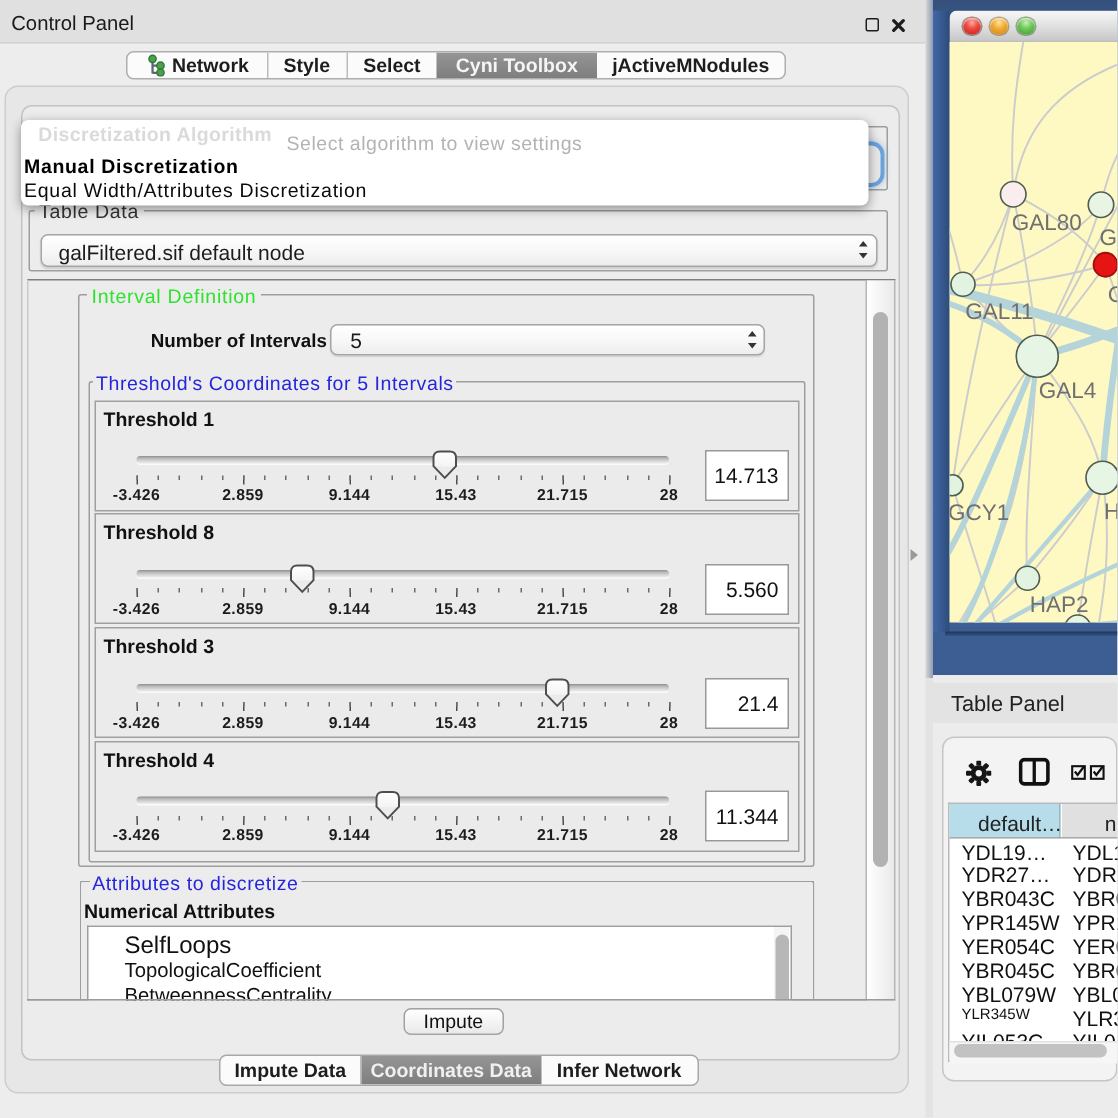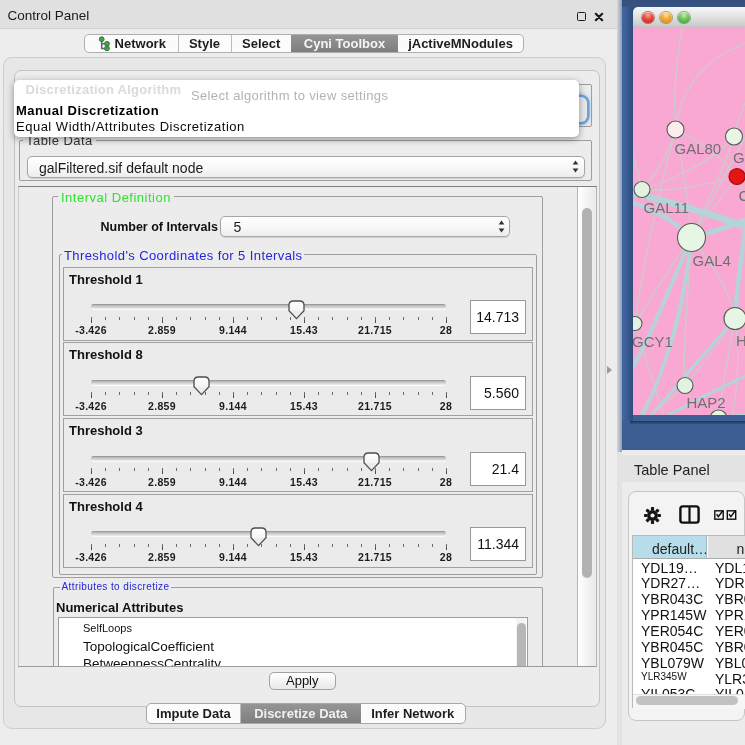--- a/index.html
+++ b/index.html
@@ -277,37 +277,37 @@
         <stop offset="0.55" stop-color="#f4f4f4"></stop>
         <stop offset="0.6" stop-color="#ebebeb"></stop>
         <stop offset="1" stop-color="#eeeeee"></stop>
       </linearGradient>
     </defs>
 <path d="M1,5.2 Q1,1 5.2,1 L11.8,1 Q16,1 16,5.2 L16,10.8 L8.5,18.6 L1,10.8 Z" fill="url(#tg3)" stroke="#4e4e4e" stroke-width="1.3"></path>
   </svg>
 <div style="position:absolute;left:470px;top:527.0px;width:56px;height:34px;box-sizing:border-box;border:1px solid #989898;background:#fff;font-size:14px;color:#111;text-align:right;line-height:33px;padding-right:6px">11.344</div>
 
 <div class="abs" style="left:52.5px;top:587px;width:490.5px;height:80px;border:1px solid #9e9e9e;border-top-left-radius:2px;border-top-right-radius:2px;border-bottom:none;box-sizing:border-box"></div>
-<div class="abs" style="left:59.5px;top:580.5px;font-size:10px;letter-spacing:0.4px;color:#2525dd;background:#ececec;padding:0 2px">Attributes to discretize</div>
+<div class="abs" style="left:59.5px;top:580.5px;font-size:13px;letter-spacing:0.4px;color:#2525dd;background:#ececec;padding:0 2px">Attributes to discretize</div>
 <div class="abs" style="left:56px;top:600px;font-size:13px;font-weight:bold;color:#111">Numerical Attributes</div>
 <div class="abs" style="left:57.5px;top:617px;width:470px;height:50px;box-sizing:border-box;border:1px solid #9e9e9e;border-bottom:none;background:#fff;overflow:hidden">
-<div style="position:absolute;left:24.5px;top:3.5px;font-size:11px;color:#111">SelfLoops</div>
+<div style="position:absolute;left:24.5px;top:3.5px;font-size:16px;color:#111">SelfLoops</div>
 <div style="position:absolute;left:24.5px;top:20.5px;font-size:13.5px;color:#111">TopologicalCoefficient</div>
 <div style="position:absolute;left:24.5px;top:37.5px;font-size:13.5px;color:#111">BetweennessCentrality</div>
 <div style="position:absolute;right:0.5px;top:0;width:10px;height:50px;background:#f4f4f4"></div>
 <div style="position:absolute;right:1px;top:4.5px;width:8.5px;height:46px;border-radius:4.5px 4.5px 0 0;background:#b7b7b7"></div>
 </div>
 
 <div class="abs" style="left:18px;top:666px;width:578px;height:1px;background:#9b9b9b"></div>
 
-<div class="abs" style="left:269px;top:671.5px;width:66.5px;height:18.5px;box-sizing:border-box;border:1px solid #a2a2a2;border-radius:5px;background:linear-gradient(180deg,#ffffff,#f4f4f4 50%,#e9e9e9);display:flex;align-items:center;justify-content:center;font-size:13px;color:#111">Apply</div>
+<div class="abs" style="left:269px;top:671.5px;width:66.5px;height:18.5px;box-sizing:border-box;border:1px solid #a2a2a2;border-radius:5px;background:linear-gradient(180deg,#ffffff,#f4f4f4 50%,#e9e9e9);display:flex;align-items:center;justify-content:center;font-size:13px;color:#111">Impute</div>
 
 <div class="abs" style="left:146px;top:703px;width:320px;height:21px;background:#fbfbfb;border:1px solid #a8a8a8;border-radius:5px;box-sizing:border-box;overflow:hidden;display:flex;font-size:13px;font-weight:bold;color:#1d1d1d">
 <div style="width:94px;display:flex;align-items:center;justify-content:center;border-right:1px solid #bcbcbc;box-sizing:border-box">Impute Data</div>
-<div style="width:119.5px;display:flex;align-items:center;justify-content:center;background:linear-gradient(180deg,#959595,#7e7e7e);color:#f0f0f0;box-sizing:border-box">Discretize Data</div>
+<div style="width:119.5px;display:flex;align-items:center;justify-content:center;background:linear-gradient(180deg,#959595,#7e7e7e);color:#f0f0f0;box-sizing:border-box">Coordinates Data</div>
 <div style="flex:1;display:flex;align-items:center;justify-content:center;box-sizing:border-box">Infer Network</div>
 </div>
 
 <div class="abs" style="left:607px;top:366px;width:0;height:0;border-left:5px solid #9a9a9a;border-top:4px solid transparent;border-bottom:4px solid transparent"></div>
 
 <div class="abs" style="left:14px;top:80px;width:564.5px;height:56.5px;background:#ffffff;border-radius:5px;box-shadow:0 2px 7px rgba(0,0,0,0.4);z-index:50"></div>
 <div class="abs" style="left:25.5px;top:81.5px;font-size:13px;font-weight:bold;letter-spacing:0.25px;color:#dadada;z-index:51">Discretization Algorithm</div>
 <div class="abs" style="left:191px;top:87.5px;width:216px;font-size:13px;letter-spacing:0.35px;color:#b3b3b3;z-index:51">Select algorithm to view settings</div>
 <div class="abs" style="left:16px;top:102.5px;font-size:13px;font-weight:bold;letter-spacing:0.45px;color:#000000;z-index:51">Manual Discretization</div>
 <div class="abs" style="left:16px;top:118.5px;font-size:13px;letter-spacing:0.5px;color:#0a0a0a;z-index:51">Equal Width/Attributes Discretization</div>
@@ -315,21 +315,21 @@
 <div class="abs" style="left:617px;top:0;width:5px;height:745px;background:#e3e3e3"></div>
 <div class="abs" style="left:617px;top:0;width:5px;height:452px;background:linear-gradient(90deg,#d8d8d8,#8f9cb3)"></div>
 <div class="abs" style="left:622px;top:0;width:123px;height:450px;background:linear-gradient(180deg,#35507c,#40639a 10%,#42669e 60%,#3c5d91)"></div>
 
 <div class="abs" style="left:622px;top:6.5px;width:10.5px;height:414px;background:linear-gradient(90deg,#4168a6,#2e4c7a)"></div>
 
 <div class="abs" style="left:632.5px;top:6.5px;width:112.5px;height:21px;background:linear-gradient(180deg,#f7f7f7,#e3e3e3 45%,#c9c9c9 92%,#bdbdbd);border-bottom:1px solid #848484;border-top-left-radius:5px"></div>
 <div class="abs" style="left:642px;top:11.5px;width:11.5px;height:11.5px;border-radius:50%;background:radial-gradient(circle at 50% 28%,#ffa9a0 0%,#ec4d42 40%,#d42f26 75%,#b32019 100%);box-shadow:inset 0 1px 1px rgba(255,255,255,0.55), 0 0 0 1px rgba(90,20,15,0.45)"></div>
 <div class="abs" style="left:660px;top:11.5px;width:11.5px;height:11.5px;border-radius:50%;background:radial-gradient(circle at 50% 28%,#ffe3a0 0%,#f0ad38 40%,#e0941d 75%,#c07a10 100%);box-shadow:inset 0 1px 1px rgba(255,255,255,0.55), 0 0 0 1px rgba(120,80,10,0.45)"></div>
 <div class="abs" style="left:678px;top:11.5px;width:11.5px;height:11.5px;border-radius:50%;background:radial-gradient(circle at 50% 28%,#c8f0b2 0%,#72c95e 40%,#52ad41 75%,#3c8a2e 100%);box-shadow:inset 0 1px 1px rgba(255,255,255,0.55), 0 0 0 1px rgba(40,90,25,0.45)"></div>
-<div class="abs" style="left:632.5px;top:27.5px;width:112.5px;height:387px;background:#f9a8d4;overflow:hidden">
+<div class="abs" style="left:632.5px;top:27.5px;width:112.5px;height:387px;background:#fef9c3;overflow:hidden">
 <svg width="113" height="393" viewBox="0 0 113 393" style="position:absolute;left:0;top:0">
 <path d="M 120,12 C 70,30 48,60 42.5,101.5" fill="none" stroke="#cccccc" stroke-width="1.3"></path>
       <path d="M 42.5,101.5 C 22,180 8,250 2,295.5" fill="none" stroke="#cccccc" stroke-width="1.3"></path>
       <path d="M 42.5,101.5 C 50,140 56,175 58.5,209.5" fill="none" stroke="#cccccc" stroke-width="1.3"></path>
       <path d="M 42.5,101.5 C 32,135 18,152 9,161.5" fill="none" stroke="#cccccc" stroke-width="1.3"></path>
       <path d="M 42.5,101.5 C 70,115 92,132 104,148.5" fill="none" stroke="#cccccc" stroke-width="1.3"></path>
       <path d="M 101,108.5 C 80,135 30,155 9,161.5" fill="none" stroke="#cccccc" stroke-width="1.3"></path>
       <path d="M 104,148.5 C 72,158 30,164 9,161.5" fill="none" stroke="#cccccc" stroke-width="1.3"></path>
       <path d="M 101,108.5 C 88,150 68,185 58.5,209.5" fill="none" stroke="#cccccc" stroke-width="1.3"></path>
       <path d="M 104,148.5 C 88,172 70,192 58.5,209.5" fill="none" stroke="#cccccc" stroke-width="1.3"></path>

